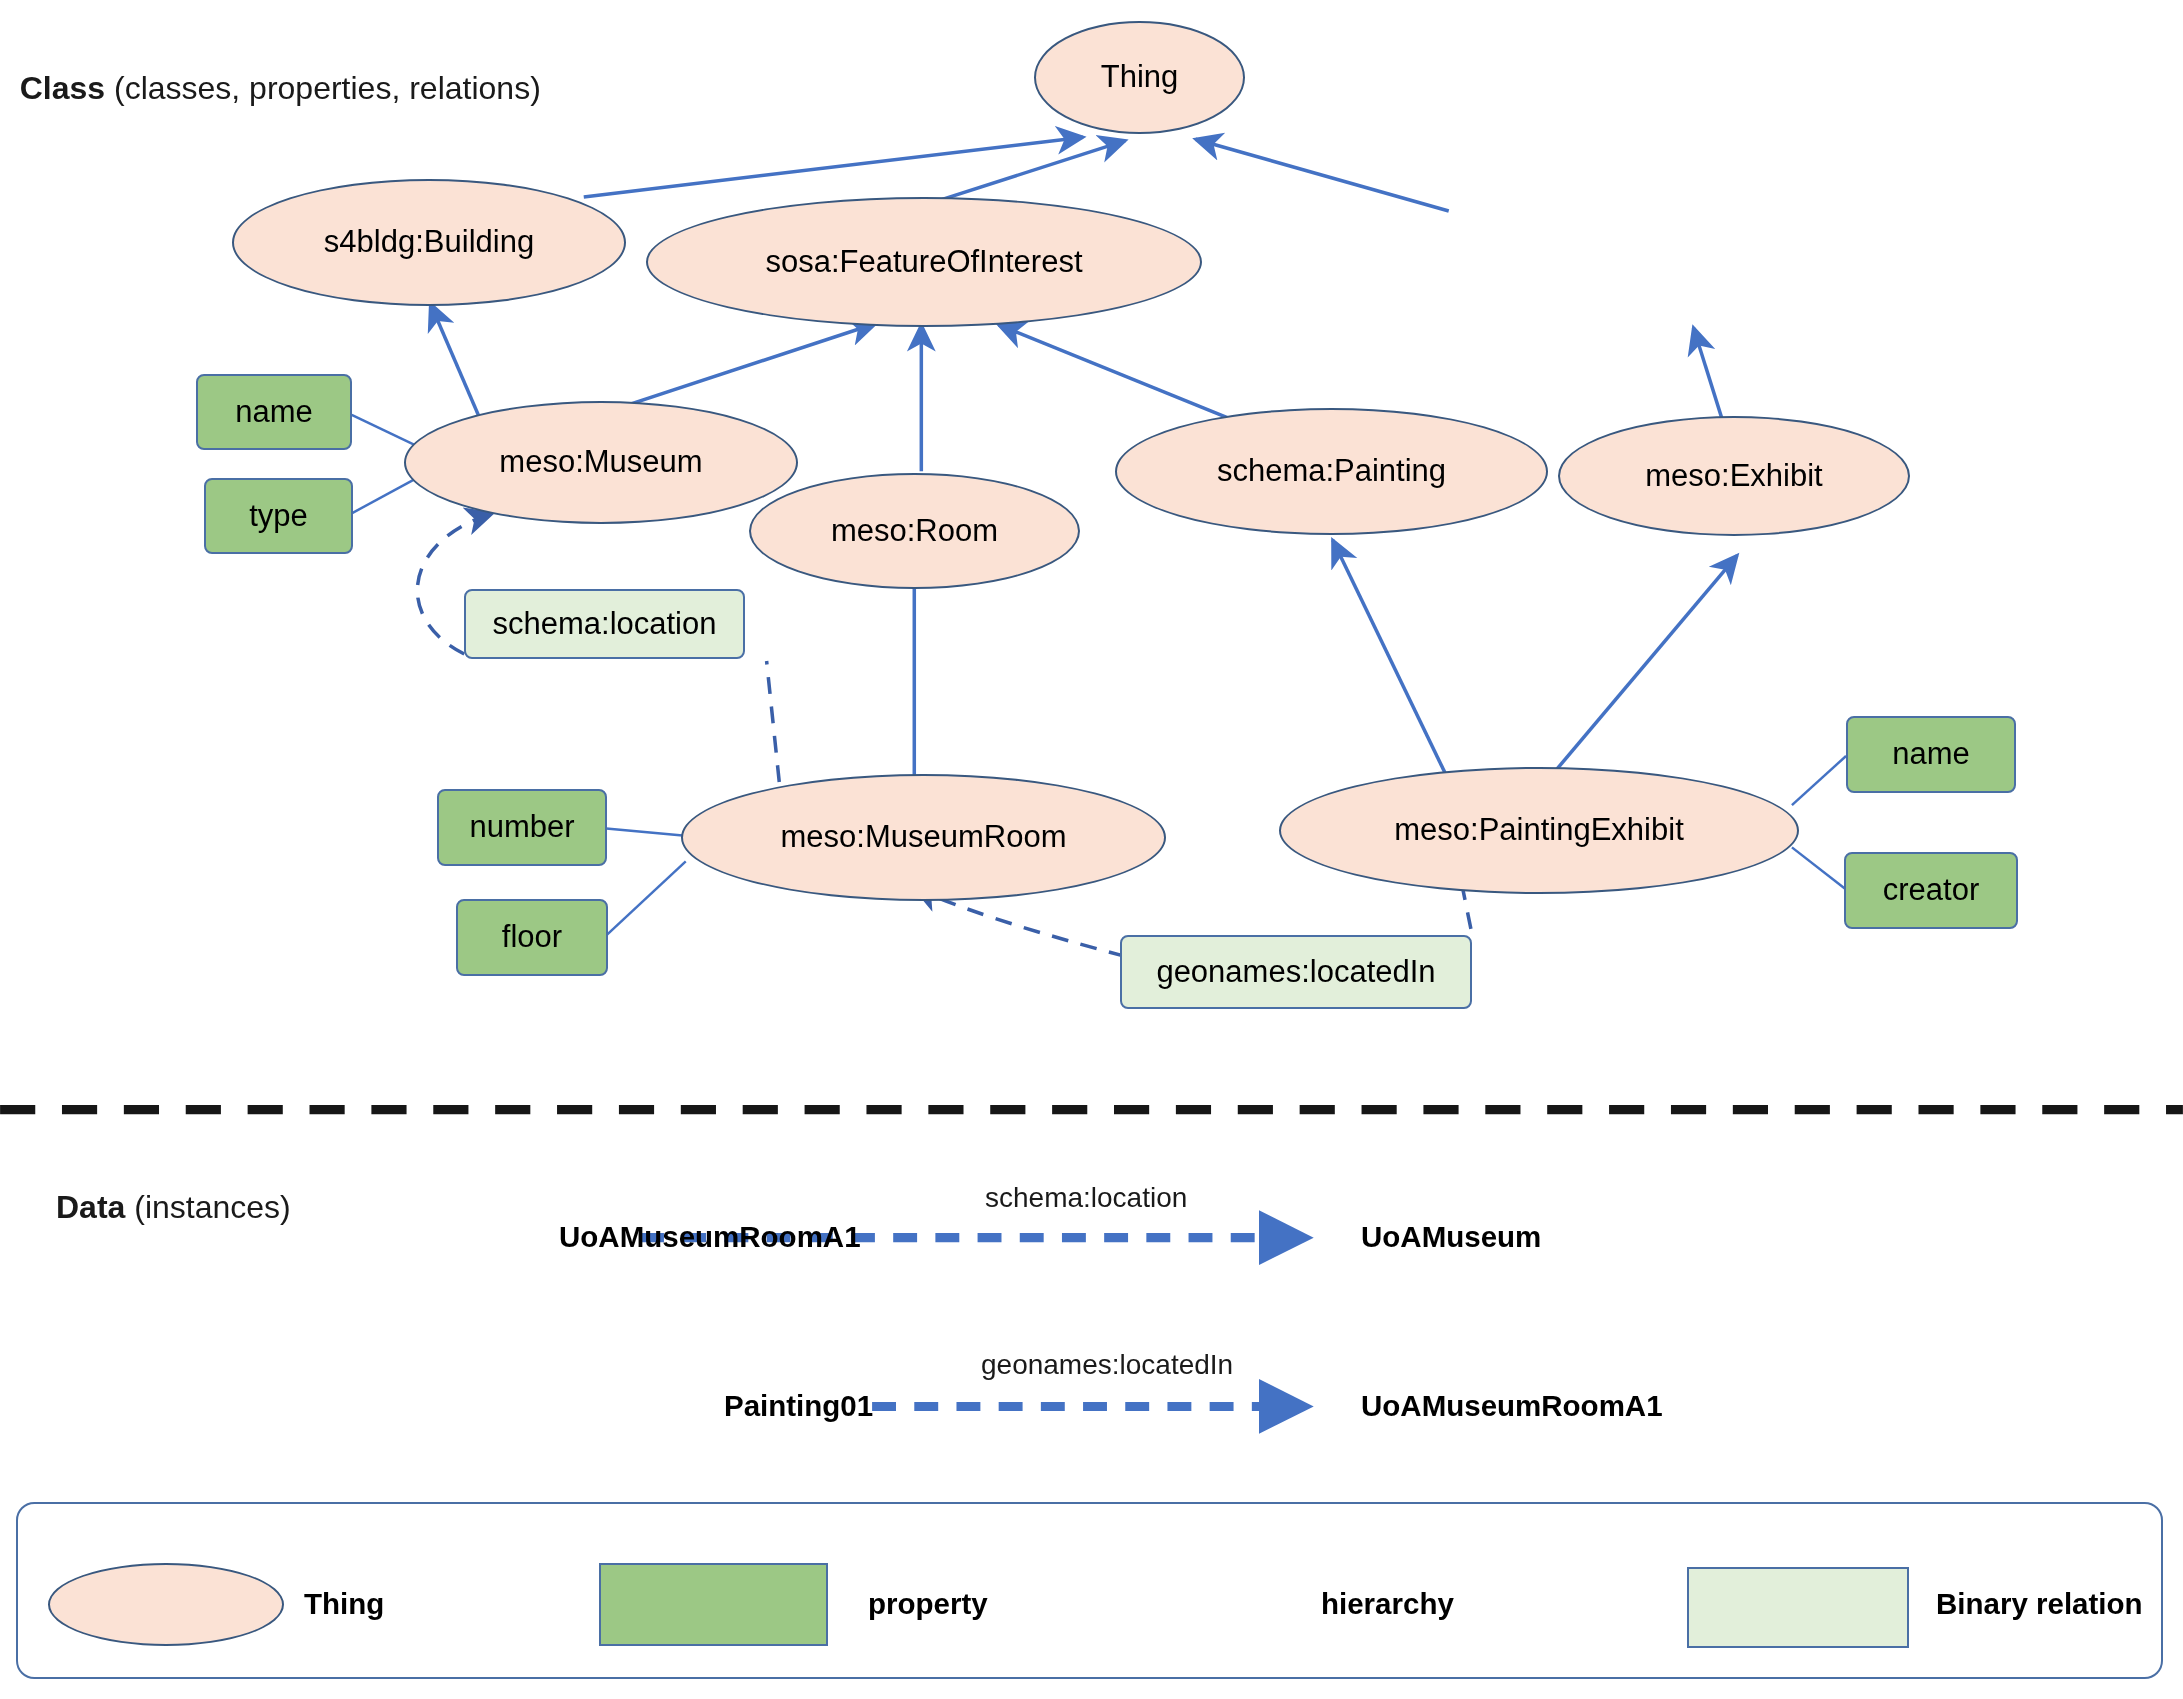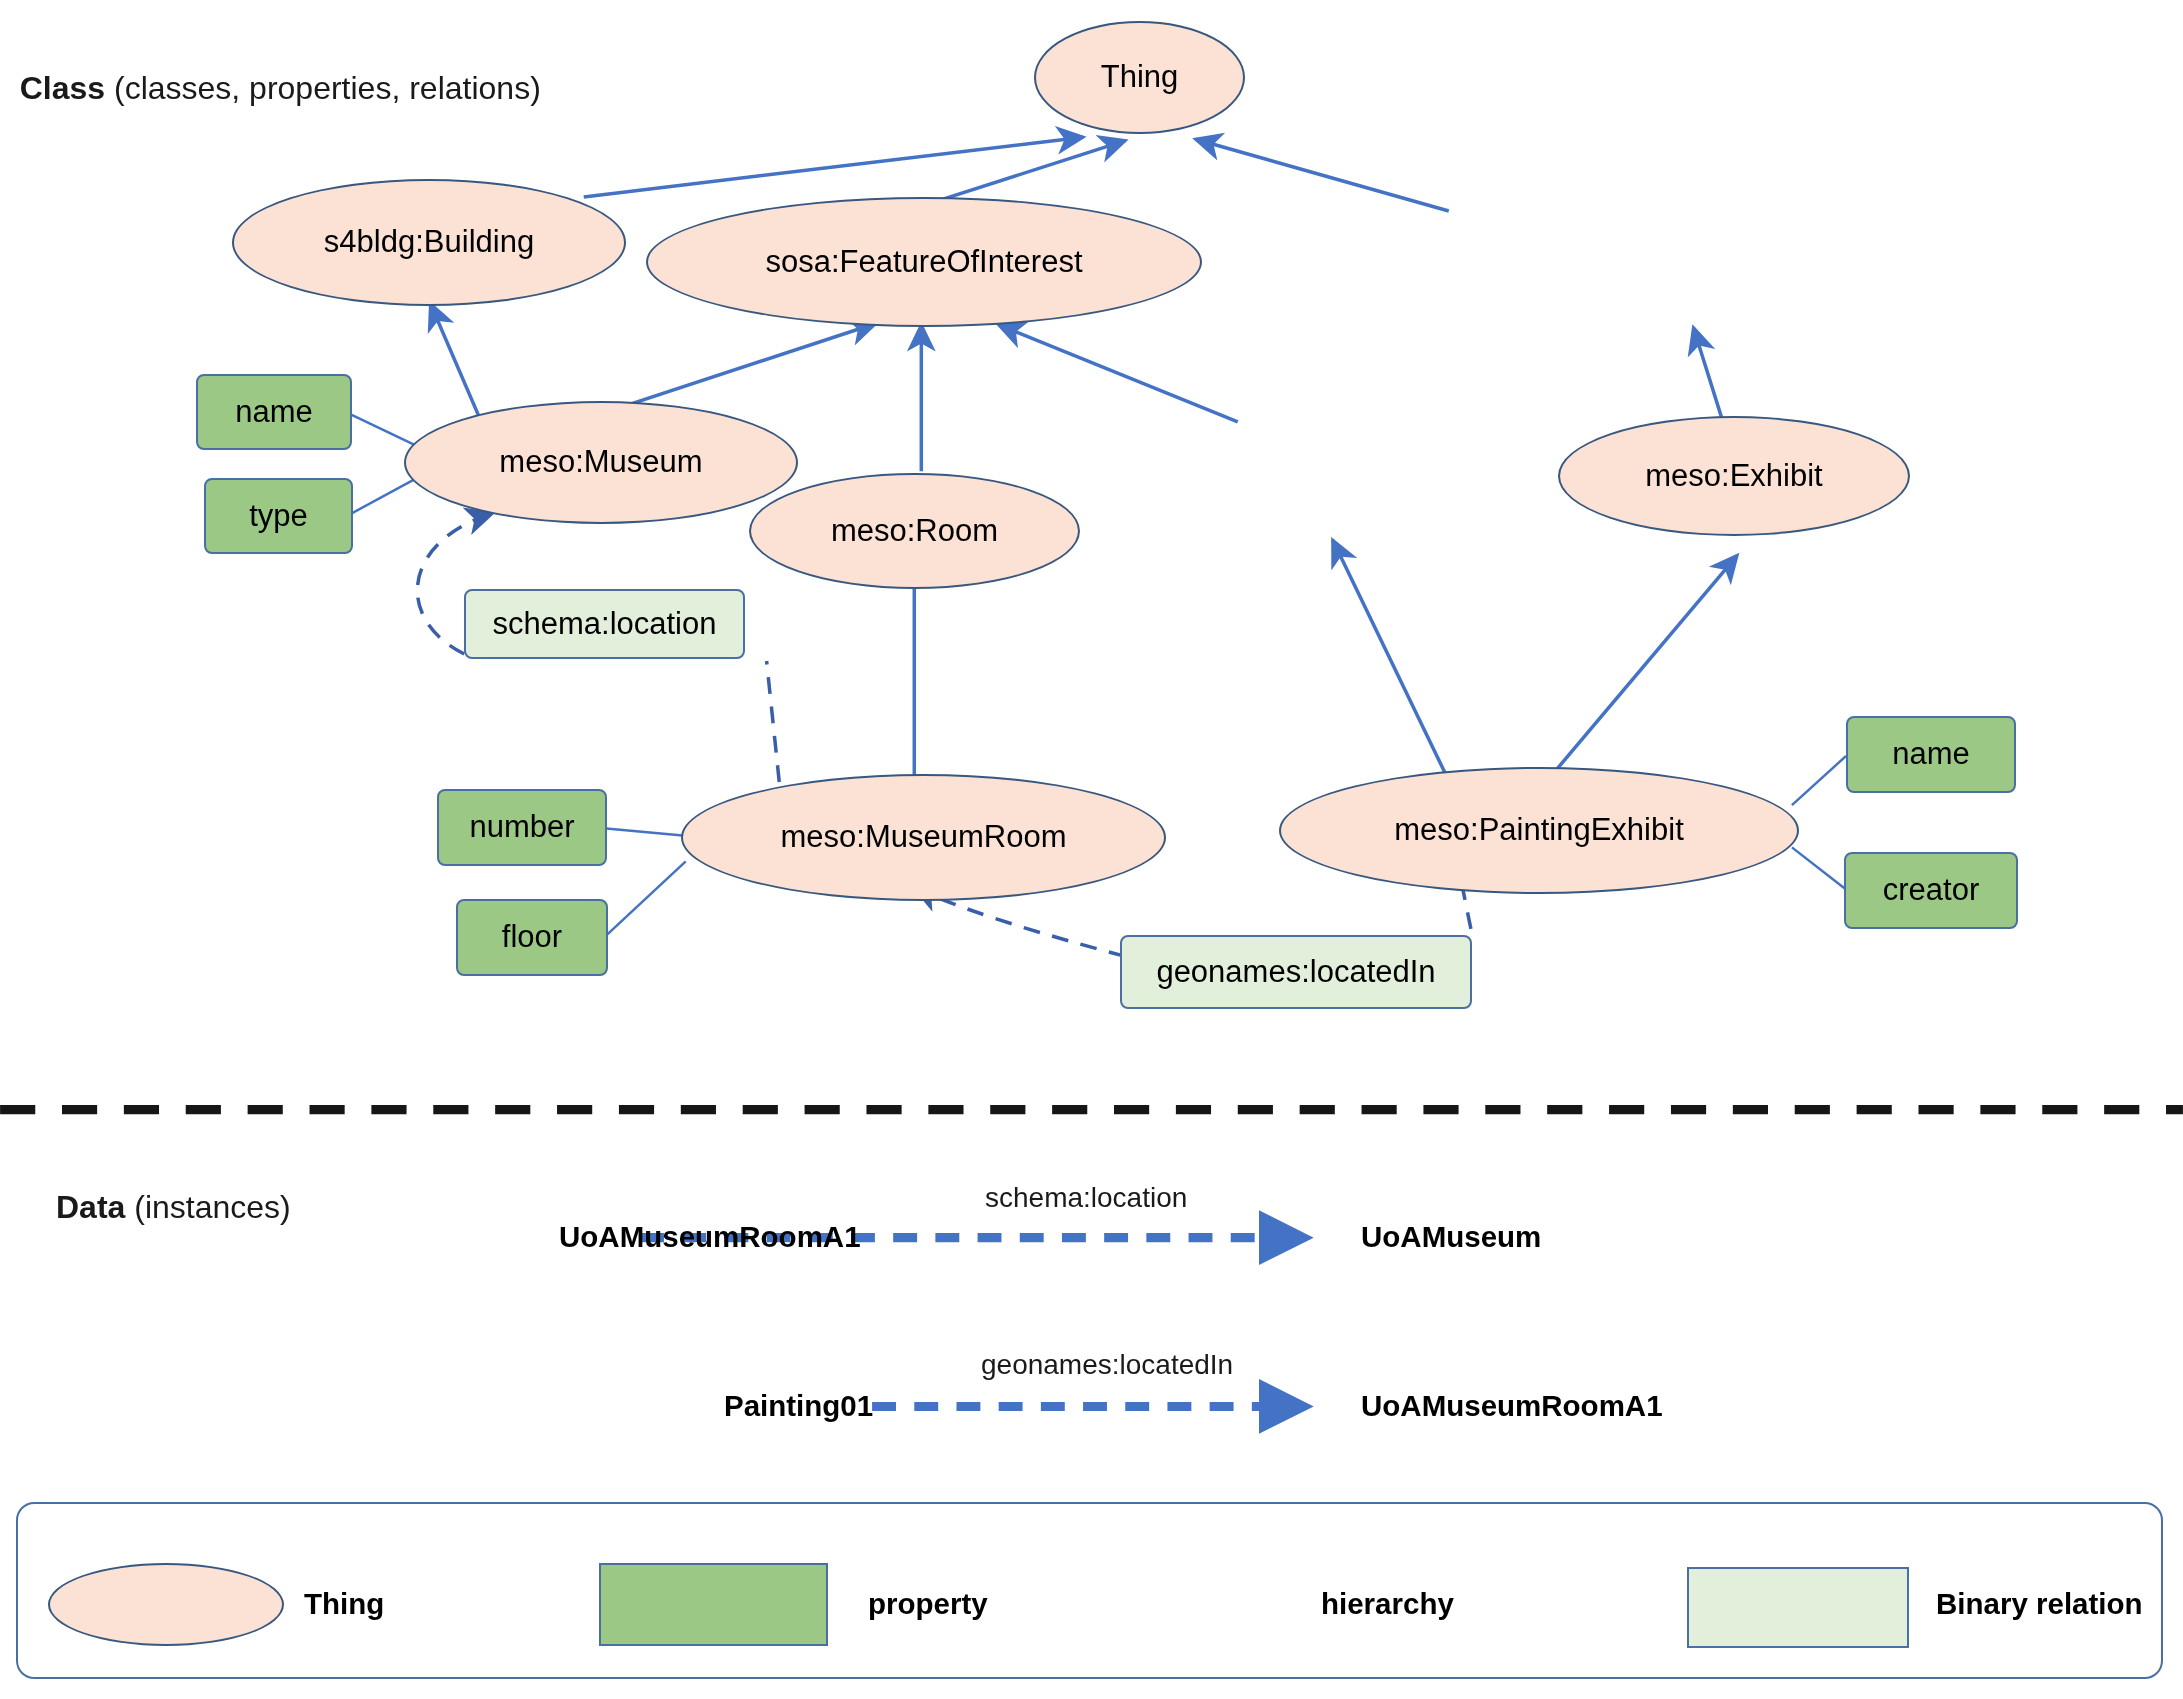--- a/index.html
+++ b/index.html
@@ -205,20 +205,23 @@
 
 
   <div class="node ellipse" style="left:404px; top:401px; width:394px; height:123px;">
     <span>meso:Museum</span>
   </div>
 
   <div class="node ellipse" style="left:749px; top:473px; width:331px; height:116px;">
     <span>meso:Room</span>
   </div>
 
+  <div class="node ellipse" style="left:1115px; top:408px; width:433px; height:127px;">
+    <span>schema:Painting</span>
+  </div>
 
   <div class="node ellipse" style="left:1558px; top:416px; width:352px; height:120px;">
     <span>meso:Exhibit</span>
   </div>
 
   <div class="node ellipse" style="left:681px; top:774px; width:485px; height:127px;">
     <span>meso:MuseumRoom</span>
   </div>
 
   <div class="node ellipse" style="left:1279px; top:767px; width:520px; height:127px;">

